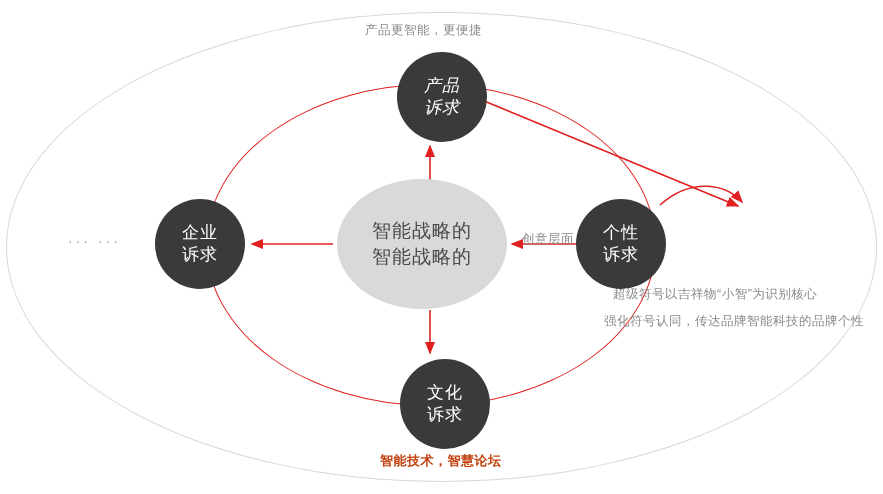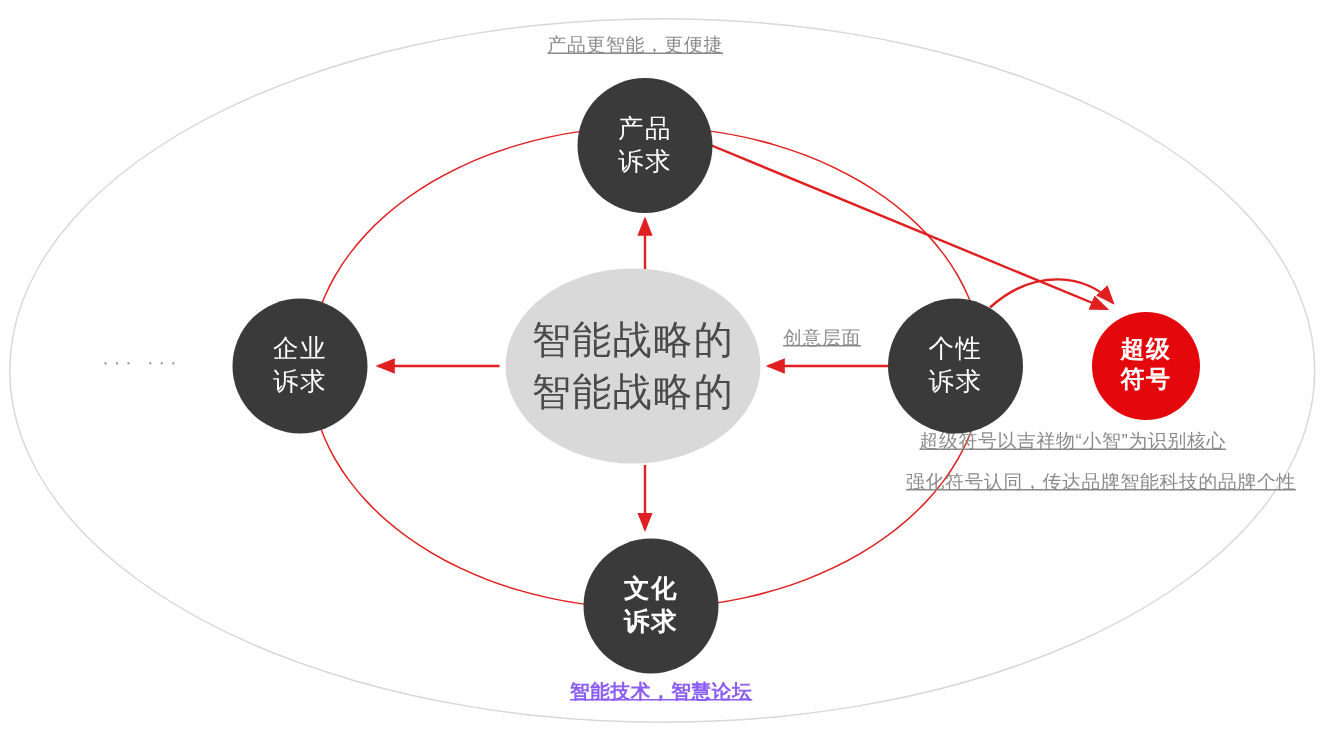--- a/index.html
+++ b/index.html
@@ -49,44 +49,44 @@
     top: 179px;
     width: 170px;
     height: 130px;
     background: #d9d9d9;
     border-radius: 50%;
     display: flex;
     align-items: center;
     justify-content: center;
     text-align: center;
     color: #4a4a4a;
-    font-size: 26px;
+    font-size: 19px;
     line-height: 1.35;
     letter-spacing: 1px;
     font-weight: 400;
   }
 
   
   .node {
     position: absolute;
     border-radius: 50%;
     background: #3a3a3a;
     color: #ffffff;
     display: flex;
     align-items: center;
     justify-content: center;
     text-align: center;
     font-size: 17px;
     line-height: 1.3;
     letter-spacing: 1px;
   }
-  .node-product { left: 385px; top: 52px;  width: 90px; height: 90px; }
-  .node-culture { left: 389px; top: 359px; width: 90px; height: 90px; font-weight: bold; }
+  .node-product { left: 397px; top: 52px;  width: 90px; height: 90px; font-style: italic; }
+  .node-culture { left: 400px; top: 359px; width: 90px; height: 90px; }
   .node-company { left: 155px; top: 199px; width: 90px; height: 90px; text-align: right; }
-  .node-person  { left: 592px; top: 199px; width: 90px; height: 90px; }
+  .node-person  { left: 576px; top: 199px; width: 90px; height: 90px; }
 
   .node-symbol {
     position: absolute;
     left: 728px;
     top: 208px;
     width: 72px;
     height: 72px;
     border-radius: 50%;
     background: #e4070b;
     color: #ffffff;
@@ -100,27 +100,26 @@
     letter-spacing: 1px;
   }
 
   
   .caption {
     position: absolute;
     color: #8a8a8a;
     font-size: 12.5px;
     white-space: nowrap;
     letter-spacing: 0.5px;
-    text-decoration: underline;
   }
   .caption-top    { left: 365px; top: 22px; }
-  .caption-create { left: 522px; top: 217px; }
+  .caption-create { left: 522px; top: 231px; }
   .caption-bottom {
     left: 380px; top: 452px;
-    color: #8b5cf6;
+    color: #c2410c;
     font-weight: bold;
     font-size: 13px;
   }
   .caption-company-1 { left: 131px; top: 286px; }
   .caption-company-2 { left: 104px; top: 307px; }
   .caption-person-1  { left: 613px; top: 286px; }
   .caption-person-2  { left: 604px; top: 313px; }
 
   .dots {
     position: absolute;
@@ -203,20 +202,14 @@
     </div>
   </div>
 
   <div class="node node-person">
     <div>
       <div>个性</div>
       <div>诉求</div>
     </div>
   </div>
 
-  <div class="node-symbol">
-    <div>
-      <div>超级</div>
-      <div>符号</div>
-    </div>
-  </div>
 
 </div>
 
 </body></html>

